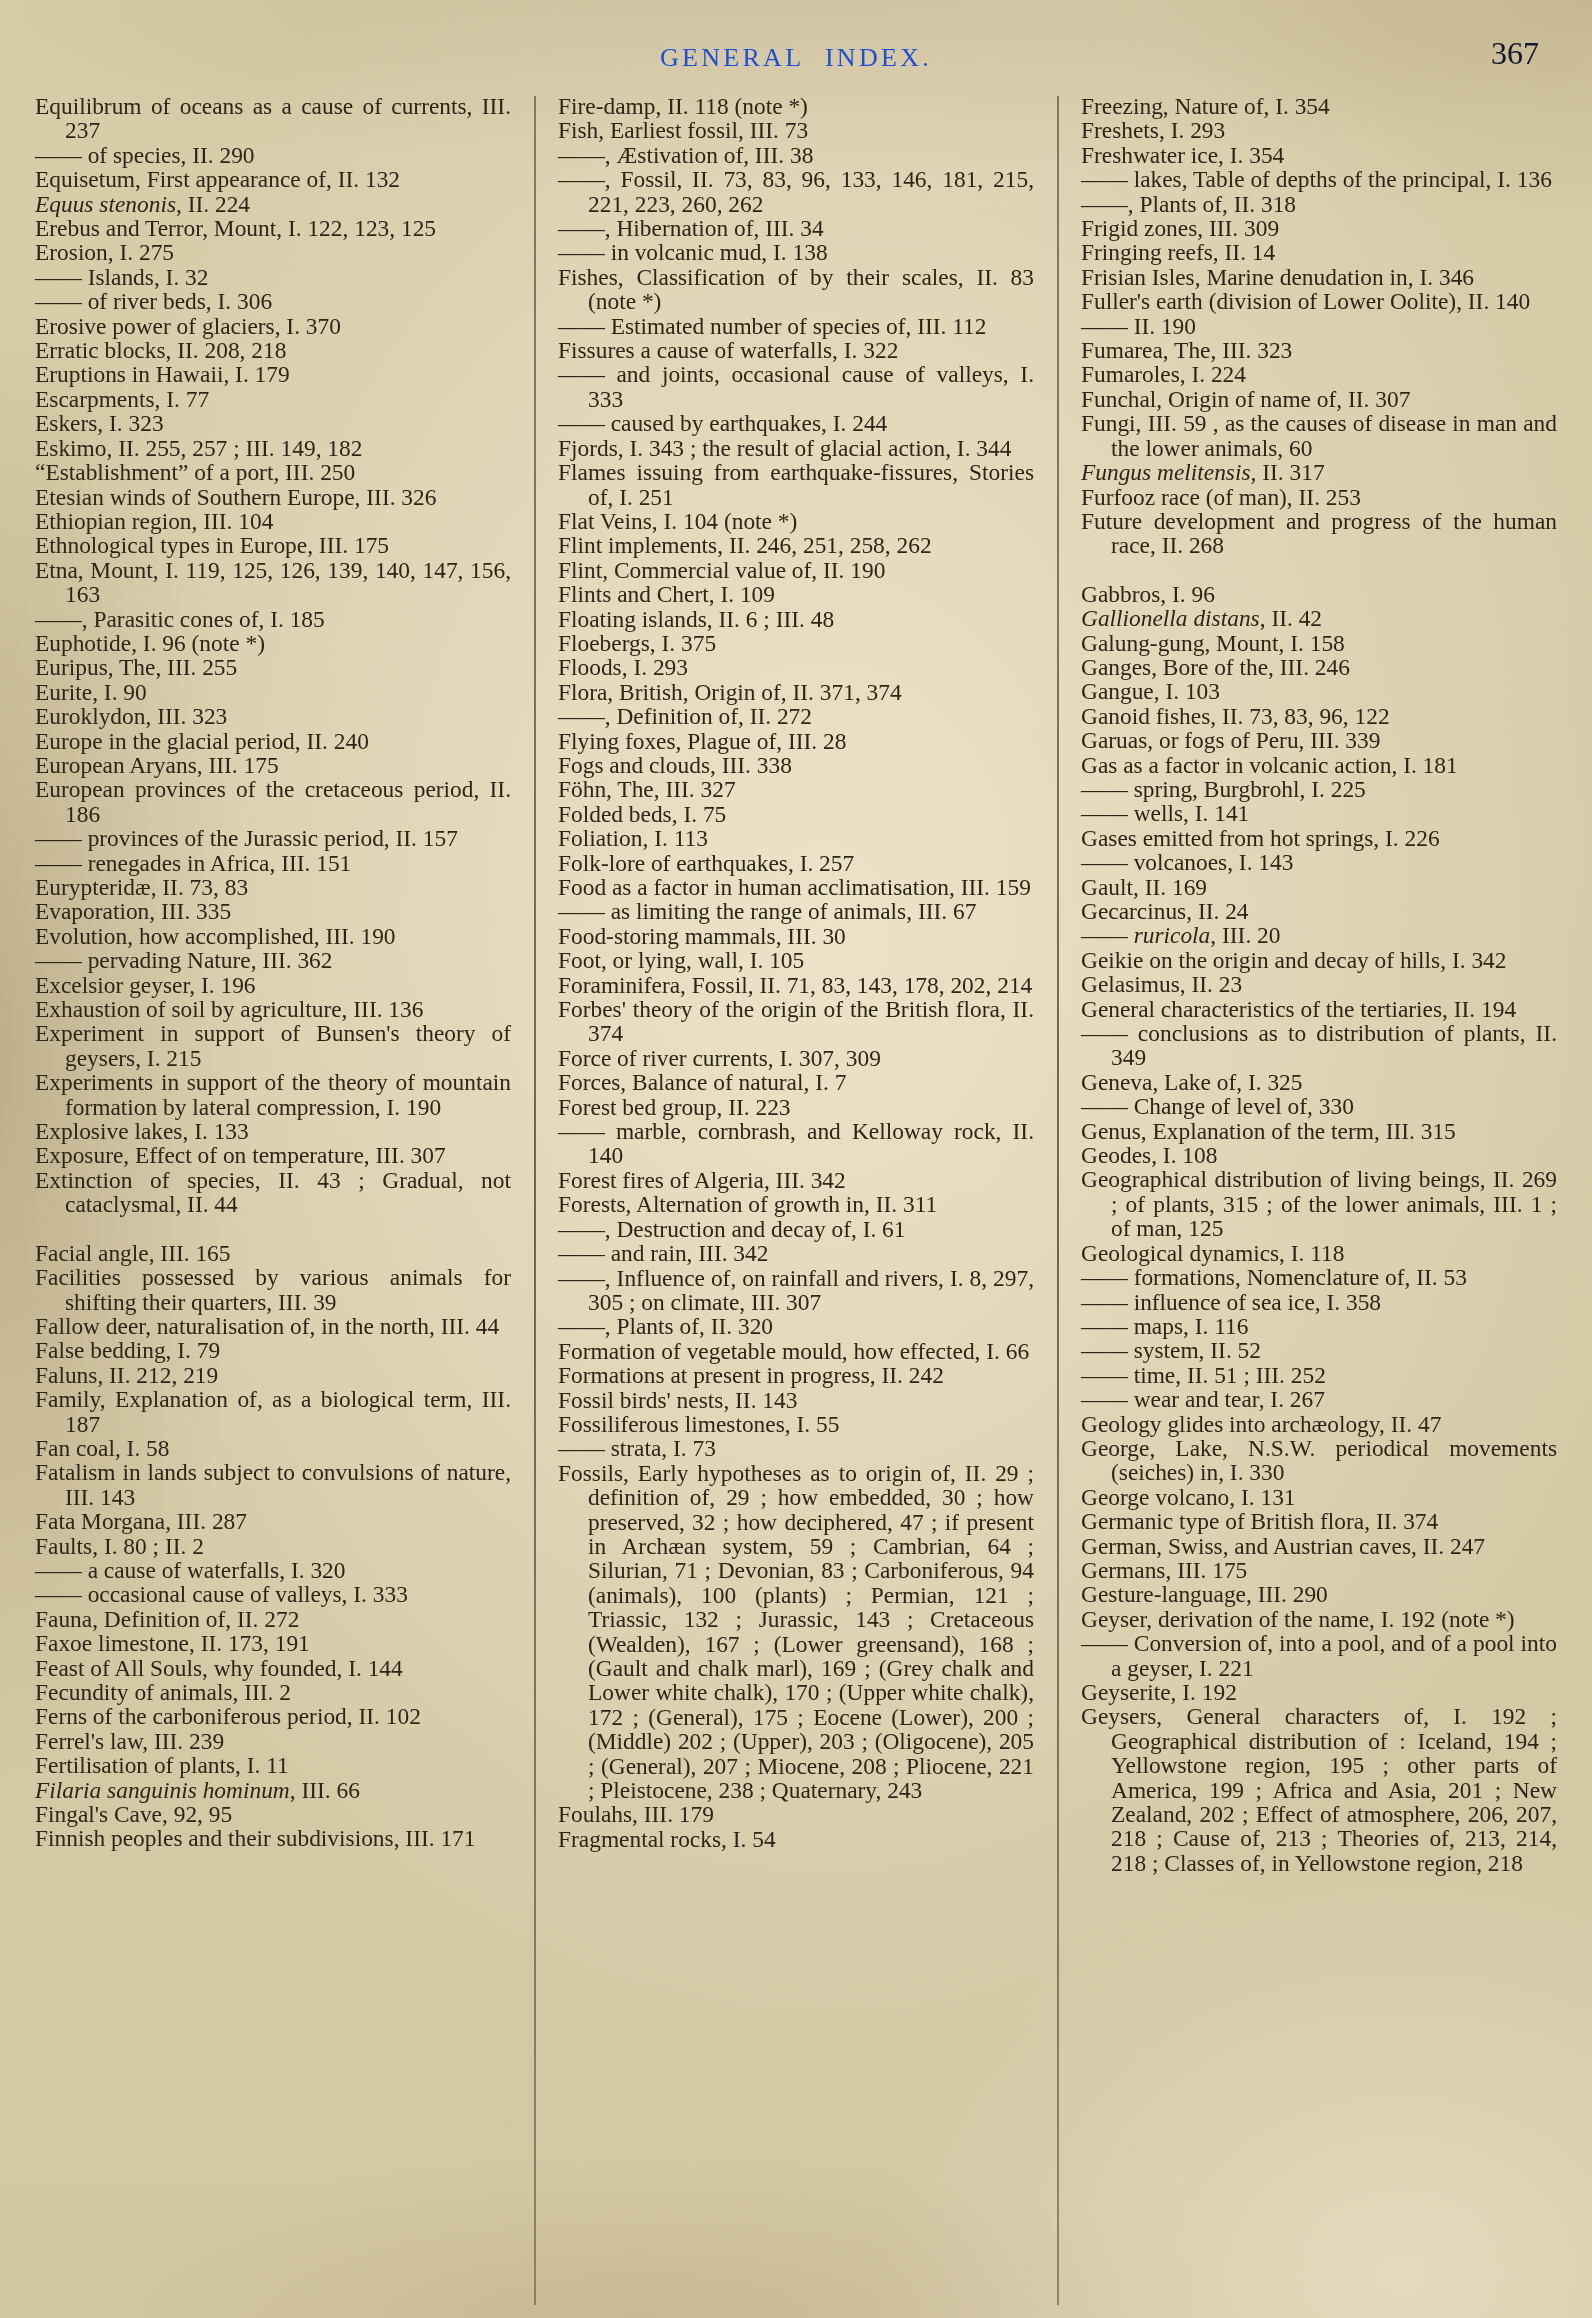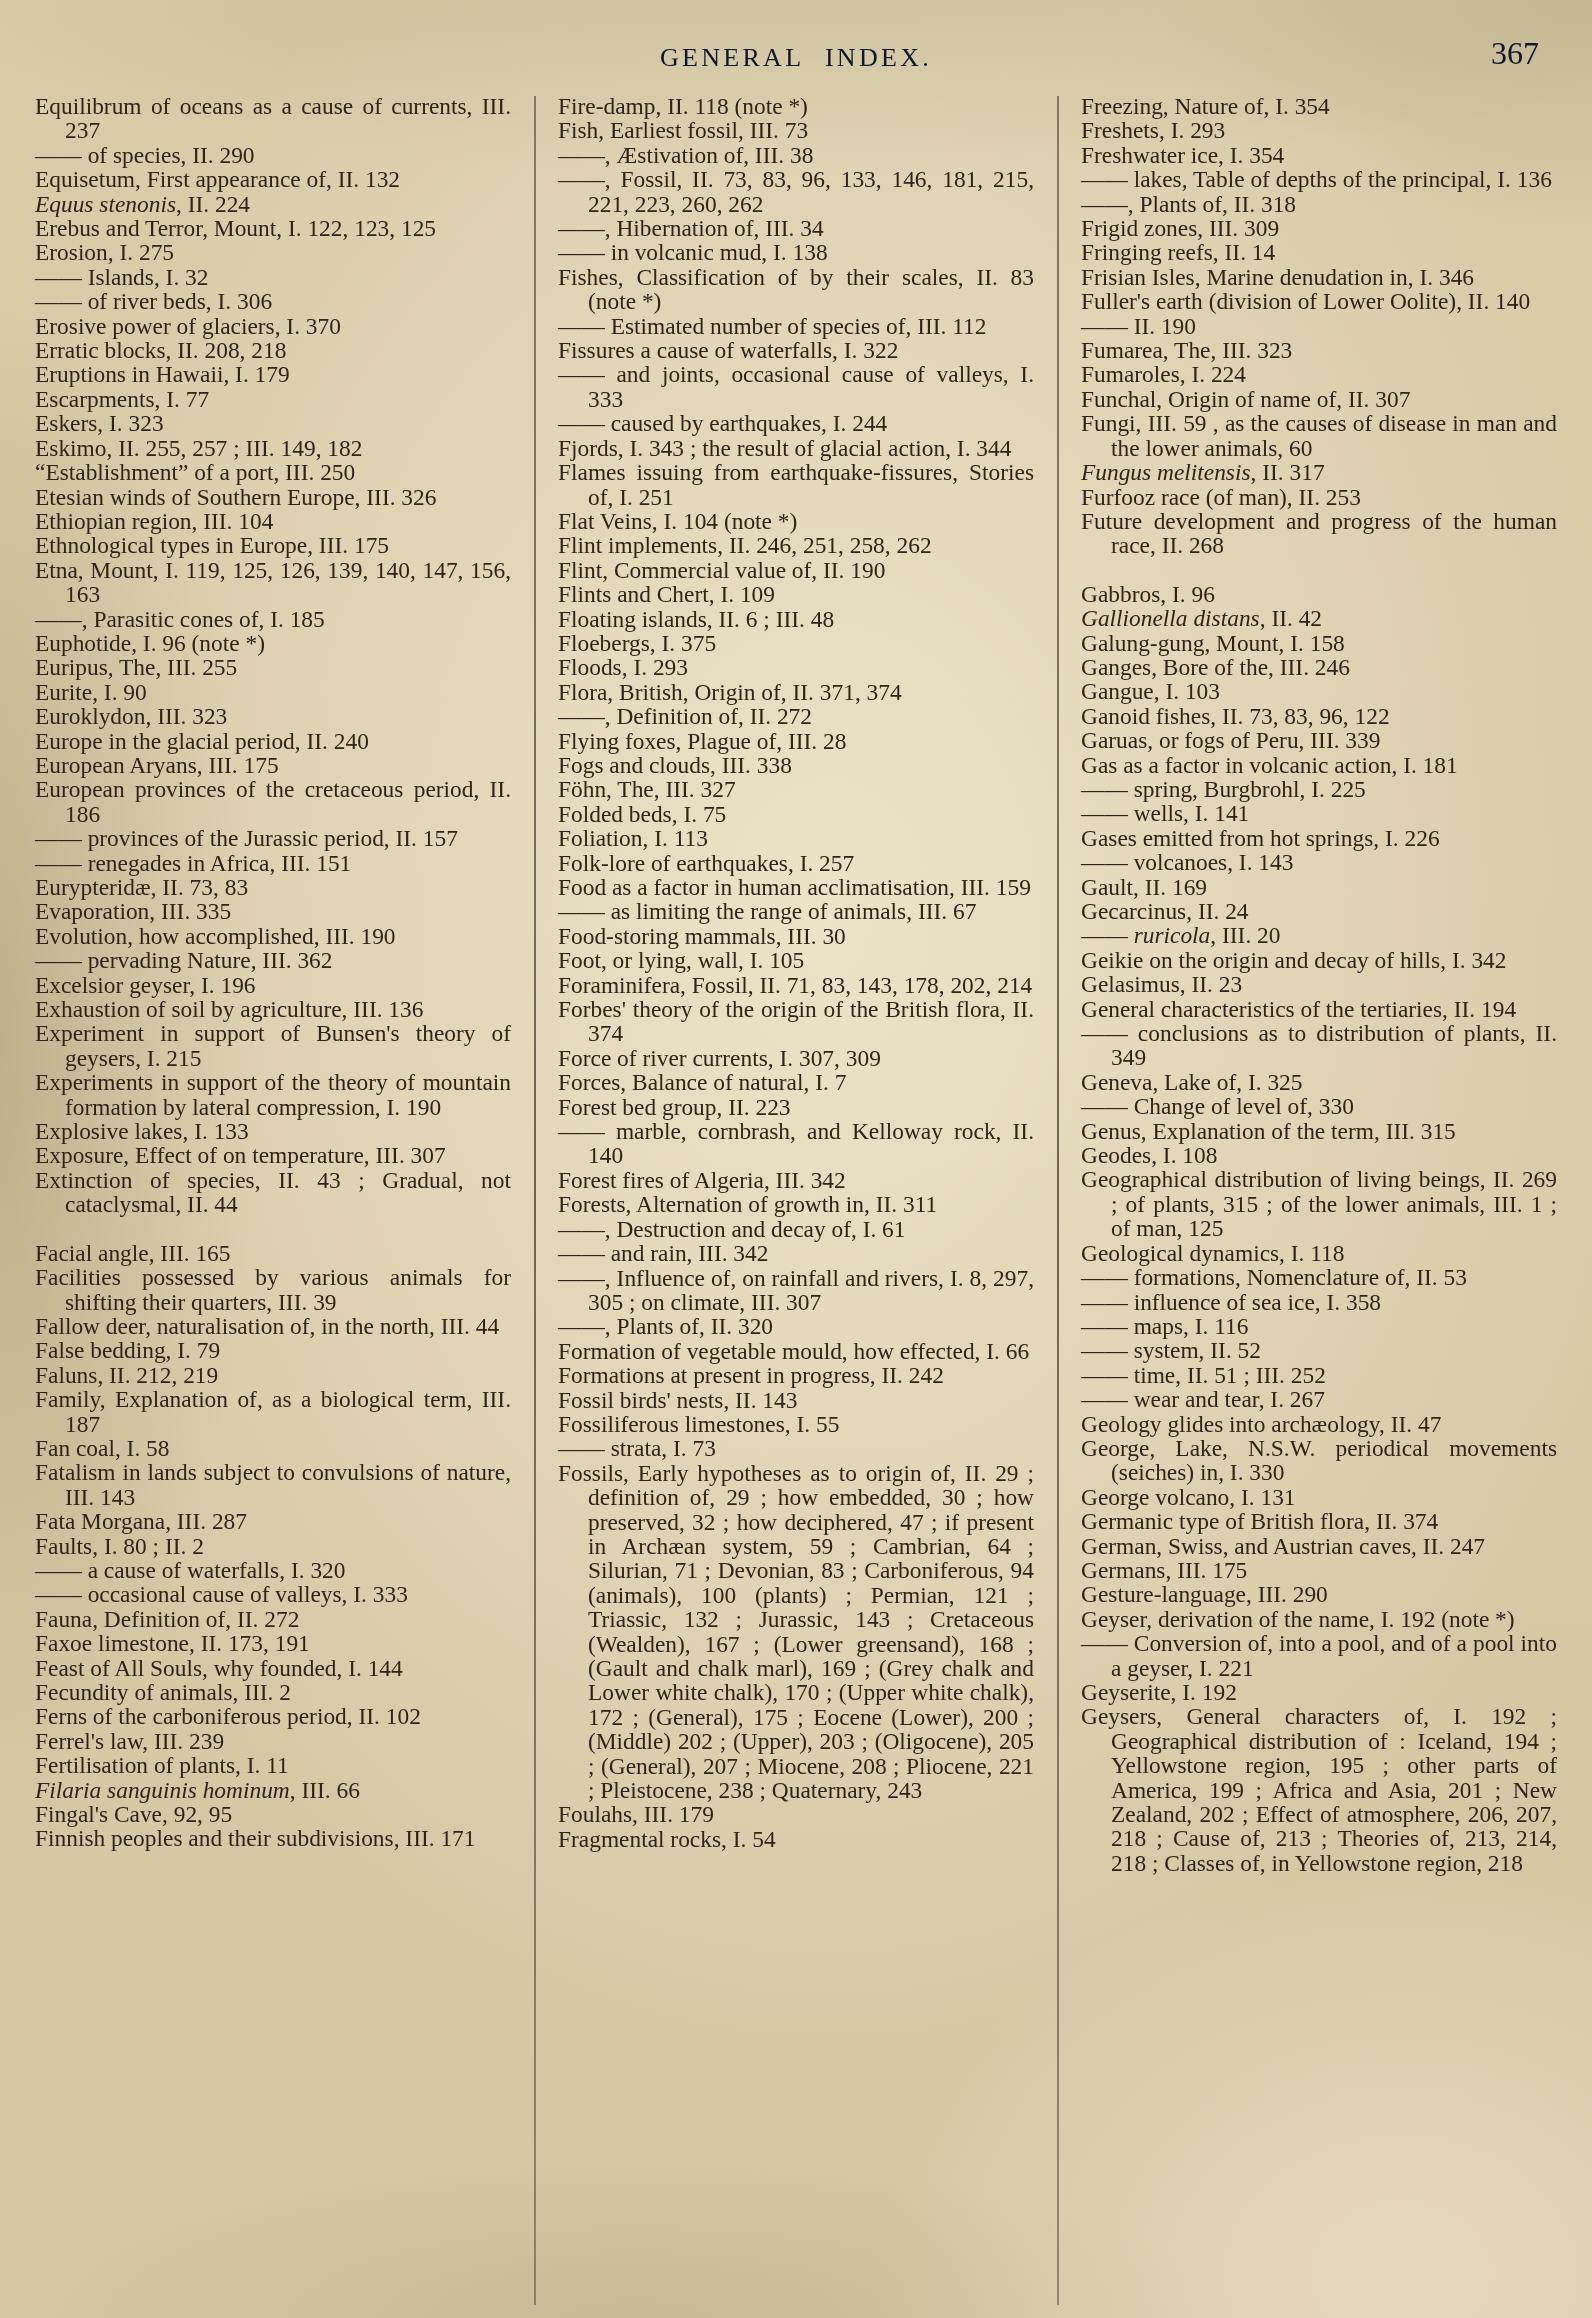--- a/index.html
+++ b/index.html
@@ -24,21 +24,21 @@
 
   .page { position: relative; width: 100%; height: 100%; }
 
   .page-header { position: relative; padding-top: 43px; height: 94px; }
 
   .header-title {
     text-align: center;
     font-size: 26px;
     letter-spacing: 3.3px;
     word-spacing: 11.7px;
-    color: #0f172a;
+    color: #1d4ed8;
   }
 
   .page-number {
     position: absolute;
     top: 35px;
     right: 53px;
     font-size: 32px;
     color: #0f172a;
   }
 

